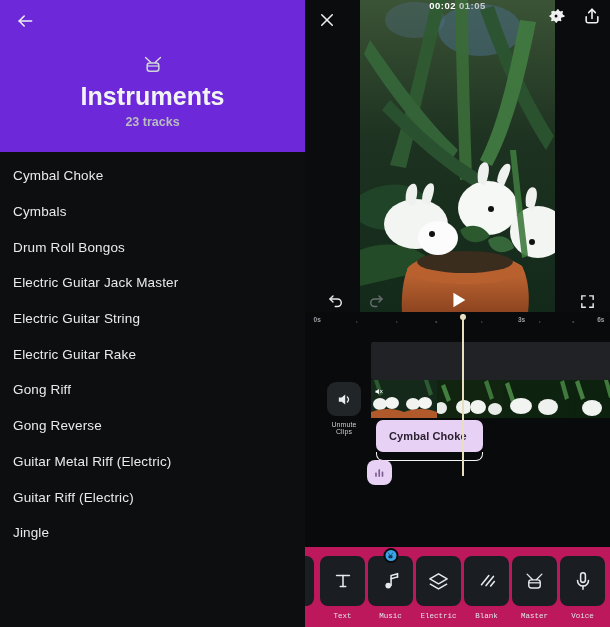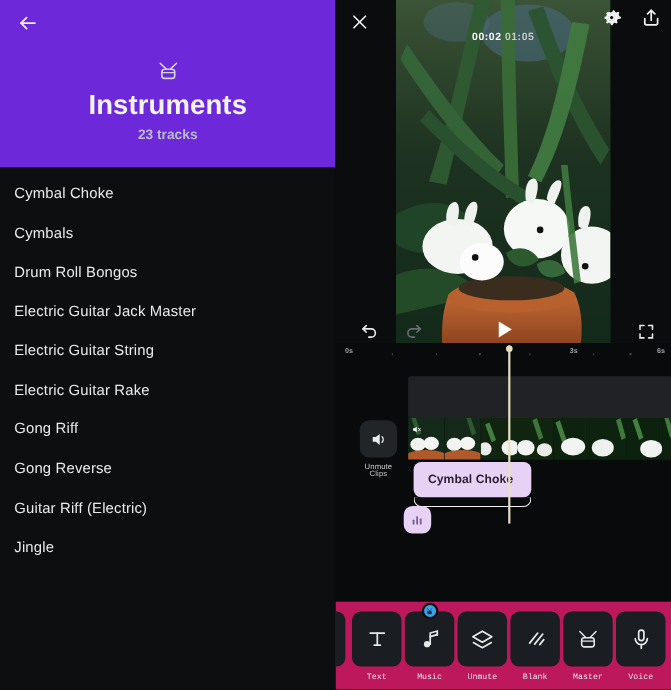--- a/index.html
+++ b/index.html
@@ -106,21 +106,21 @@
   .video {
     position: absolute;
     left: 55px; top: 0;
     width: 195px; height: 312px;
     overflow: hidden;
     background: #16301c;
   }
   .video .scene { position:absolute; inset:0; }
   .timecode {
     position: absolute;
-    left: 0; right: 0; top: 28px;
+    left: 0; right: 0; top: 0;
     text-align: center;
     font-size: 9.5px;
     font-weight: 700;
     letter-spacing: 0.5px;
     z-index: 5;
   }
   .tc-cur { color: #ffffff; }
   .tc-tot { color: #c7ccc9; margin-left: 3px; }
 
   .play-btn {
@@ -359,20 +359,23 @@
           <span>Electric Guitar String</span>
         </div>
       <div class="track-item">
           <span>Electric Guitar Rake</span>
         </div>
       <div class="track-item">
           <span>Gong Riff</span>
         </div>
       <div class="track-item">
           <span>Gong Reverse</span>
+        </div>
+      <div class="track-item">
+          <span>Guitar Metal Riff (Electric)</span>
         </div>
       <div class="track-item">
           <span>Guitar Riff (Electric)</span>
         </div>
       <div class="track-item">
           <span>Jingle</span>
         </div>
     </div>
   </div>
 
@@ -643,21 +646,21 @@
         <div class="tb-label">Music</div>
       </div>
 
       <div class="tb-item">
         <div class="tb-box">
           <svg width="23" height="23" viewBox="0 0 24 24" fill="none" stroke="#e7eaec" stroke-width="1.6" stroke-linejoin="round">
             <path d="M12 4 L21 9.2 L12 14.4 L3 9.2 Z"></path>
             <path d="M3 14.5 L12 19.7 L21 14.5"></path>
           </svg>
         </div>
-        <div class="tb-label">Unmute</div>
+        <div class="tb-label">Electric</div>
       </div>
 
       <div class="tb-item">
         <div class="tb-box">
           <svg width="22" height="22" viewBox="0 0 24 24" stroke="#e7eaec" stroke-width="1.7" stroke-linecap="round" fill="none">
             <path d="M6 16 L14 6"></path>
               <path d="M11 17 L19 7"></path>
               <path d="M16 17.5 L20 12.5"></path>
           </svg>
         </div>

